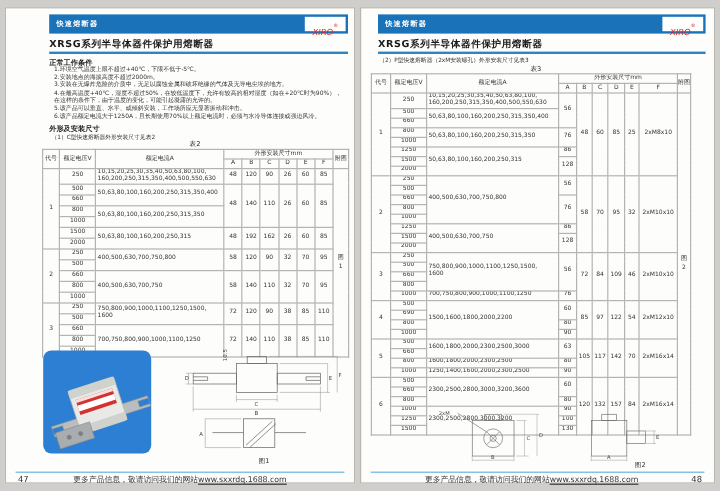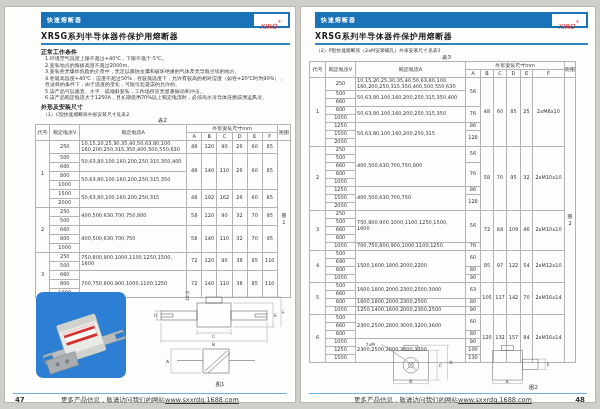--- a/index.html
+++ b/index.html
@@ -42,21 +42,21 @@
   .table3 col.c-code{width:16px}.table3 col.c-volt{width:30px}.table3 col.c-cur{width:110px}
   .table3 col.c-a{width:15px}.table3 col.c-b{width:13px}.table3 col.c-c{width:13px}
   .table3 col.c-d{width:14px}.table3 col.c-e{width:12px}.table3 col.c-f{width:32px}
   .table3 col.c-fig{width:11px}
 
   .photo{position:absolute;left:30px;top:284px;}
   .fig-svg{position:absolute;}
   .fig-caption{position:absolute;font-size:5.5px;color:#333;}
 
   .foot-line{position:absolute;top:386px;height:1px;background:var(--footline,#6cb2e0);}
-  .pageno{position:absolute;top:389px;font-size:7px;font-weight:bold;color:#333;}
+  .pageno{position:absolute;top:389px;font-size:7px;font-weight:normal;color:#333;}
   .url-line{position:absolute;top:389px;text-align:center;font-size:6.5px;color:#333;}
   .url-line .link{text-decoration:underline;}
 
   svg text{font-family:"DejaVu Sans","Liberation Sans",sans-serif;}
 </style>
 </head>
 <body>
 
 <div class="stage">
 

